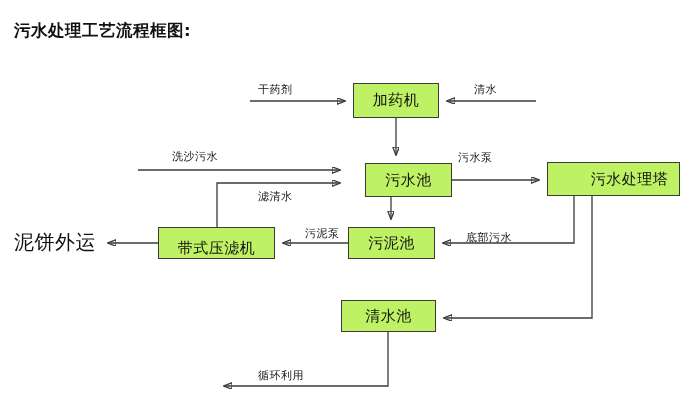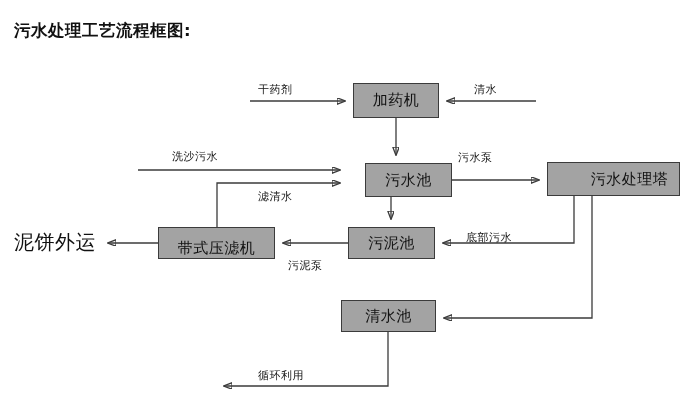--- a/index.html
+++ b/index.html
@@ -20,21 +20,21 @@
     font-size:16.5px;
     font-weight:bold;
     letter-spacing:0.5px;
     color:#111;
     white-space:nowrap;
   }
   .node{
     position:absolute;
     box-sizing:border-box;
     border:1.4px solid #3b3b3b;
-    background:#a3a3a3;
+    background:#bef264;
     display:flex;
     align-items:center;
     justify-content:center;
     font-size:15px;
     color:#111;
     white-space:nowrap;
     letter-spacing:0.5px;
   }
   .edge-label{
     position:absolute;
@@ -127,21 +127,21 @@
   <div class="edge-label" style="left:258px;top:82px;">干药剂</div>
 
   <div class="edge-label" style="left:474px;top:82px;">清水</div>
 
   <div class="edge-label" style="left:172px;top:149px;">洗沙污水</div>
 
   <div class="edge-label" style="left:458px;top:150px;">污水泵</div>
 
   <div class="edge-label" style="left:258px;top:189px;">滤清水</div>
 
-  <div class="edge-label" style="left:288px;top:226px;margin-top:32px;">污泥泵</div>
+  <div class="edge-label" style="left:305px;top:226px;">污泥泵</div>
 
   <div class="edge-label" style="left:466px;top:230px;">底部污水</div>
 
   <div class="edge-label" style="left:258px;top:368px;">循环利用</div>
 
   <div class="term-label" style="left:14px;top:229px;">泥饼外运</div>
 
 </div>
 
 </body></html>

